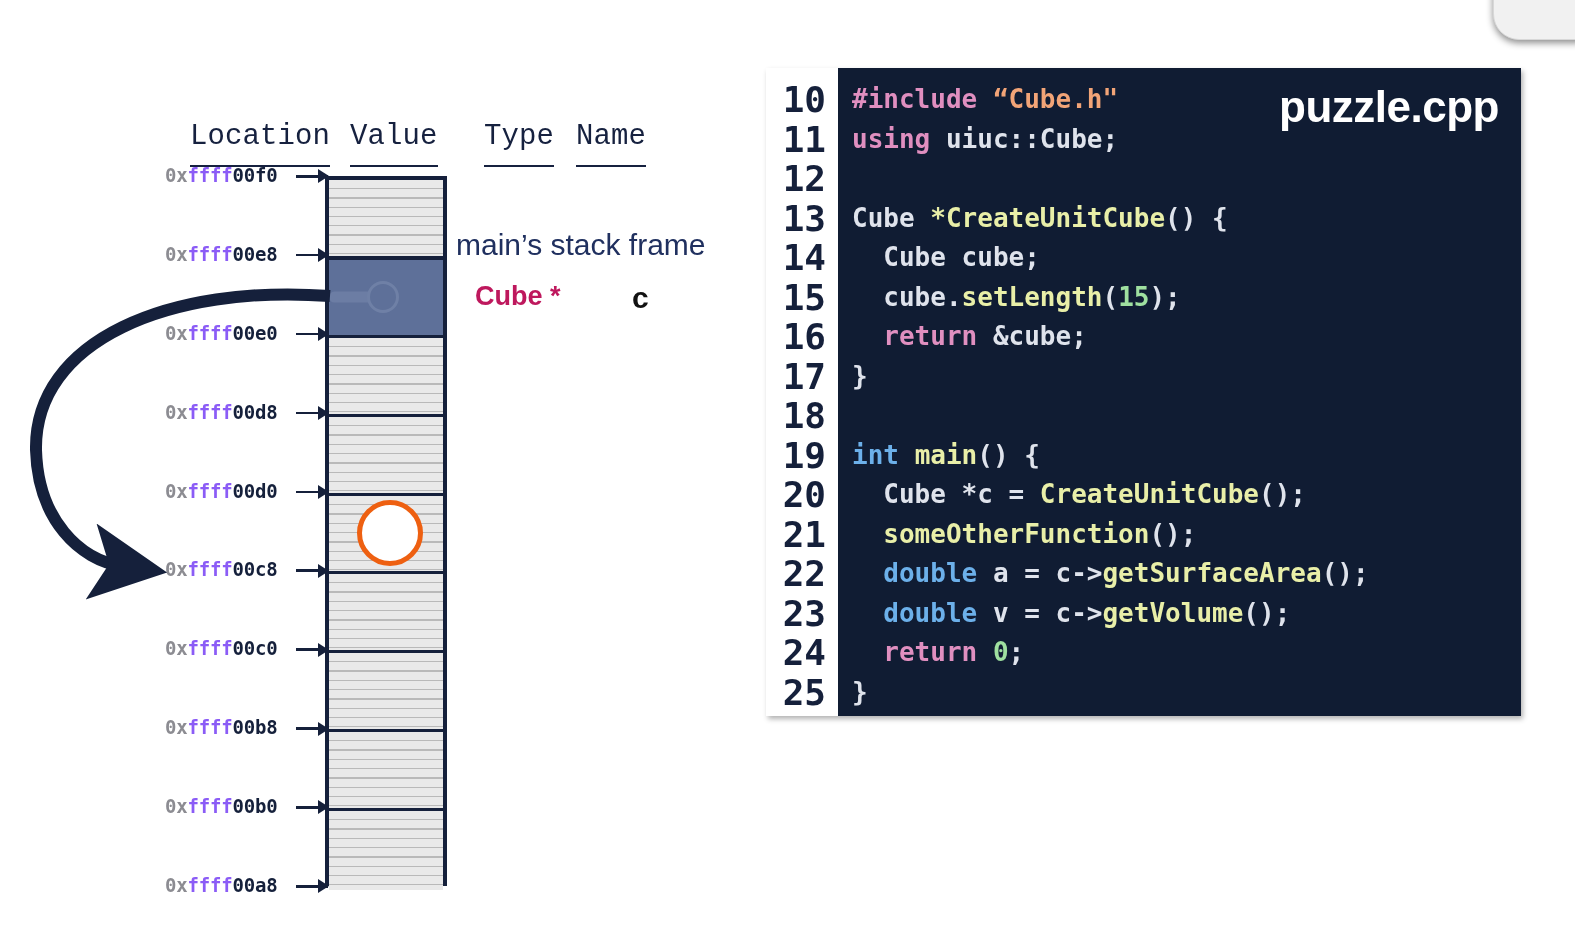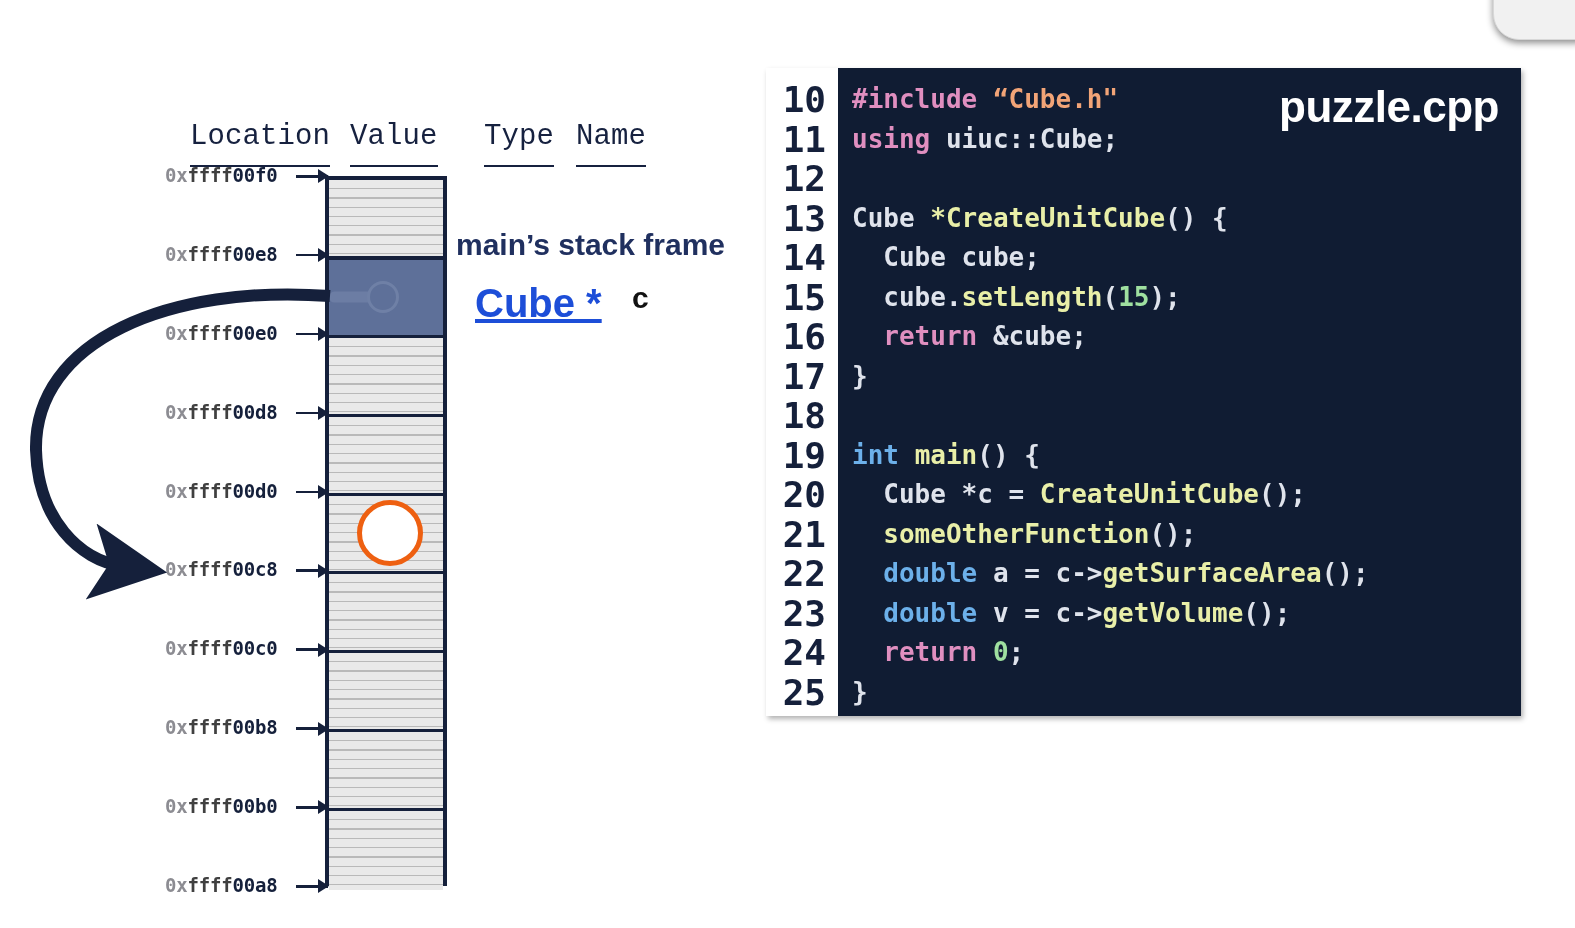--- a/index.html
+++ b/index.html
@@ -36,21 +36,21 @@
   
   .addr {
     position: absolute;
     font-family: "DejaVu Sans Mono", "Liberation Mono", monospace;
     font-size: 19px;
     font-weight: 700;
     white-space: nowrap;
     letter-spacing: -0.2px;
   }
   .addr .g { color: #8c8c92; }
-  .addr .r { color: #404040; }
+  .addr .r { color: #8b5cf6; }
   .addr .k { color: #15203b; }
 
   
   .addr-arrow {
     position: absolute;
     height: 2.6px;
     background: #15203b;
   }
   .addr-arrow::after {
     content: "";
@@ -117,31 +117,30 @@
     background: #ffffff;
     border: 5px solid #ee6011;
   }
 
   
   .annot-frame {
     position: absolute;
     left: 456px; top: 228px;
     color: #20305f;
     font-size: 30px;
-    font-weight: 700;
+    font-weight: 400;
     white-space: nowrap;
   }
   .annot-type {
     position: absolute;
     left: 475px; top: 281px;
-    color: #1d4ed8;
-    font-size: 40px;
-    font-weight: 700;
-    white-space: nowrap;
-    text-decoration: underline;
+    color: #be185d;
+    font-size: 27px;
+    font-weight: 700;
+    white-space: nowrap;
   }
   .annot-name {
     position: absolute;
     left: 632px; top: 281px;
     color: #121212;
     font-size: 30px;
     font-weight: 700;
     white-space: nowrap;
   }
 

